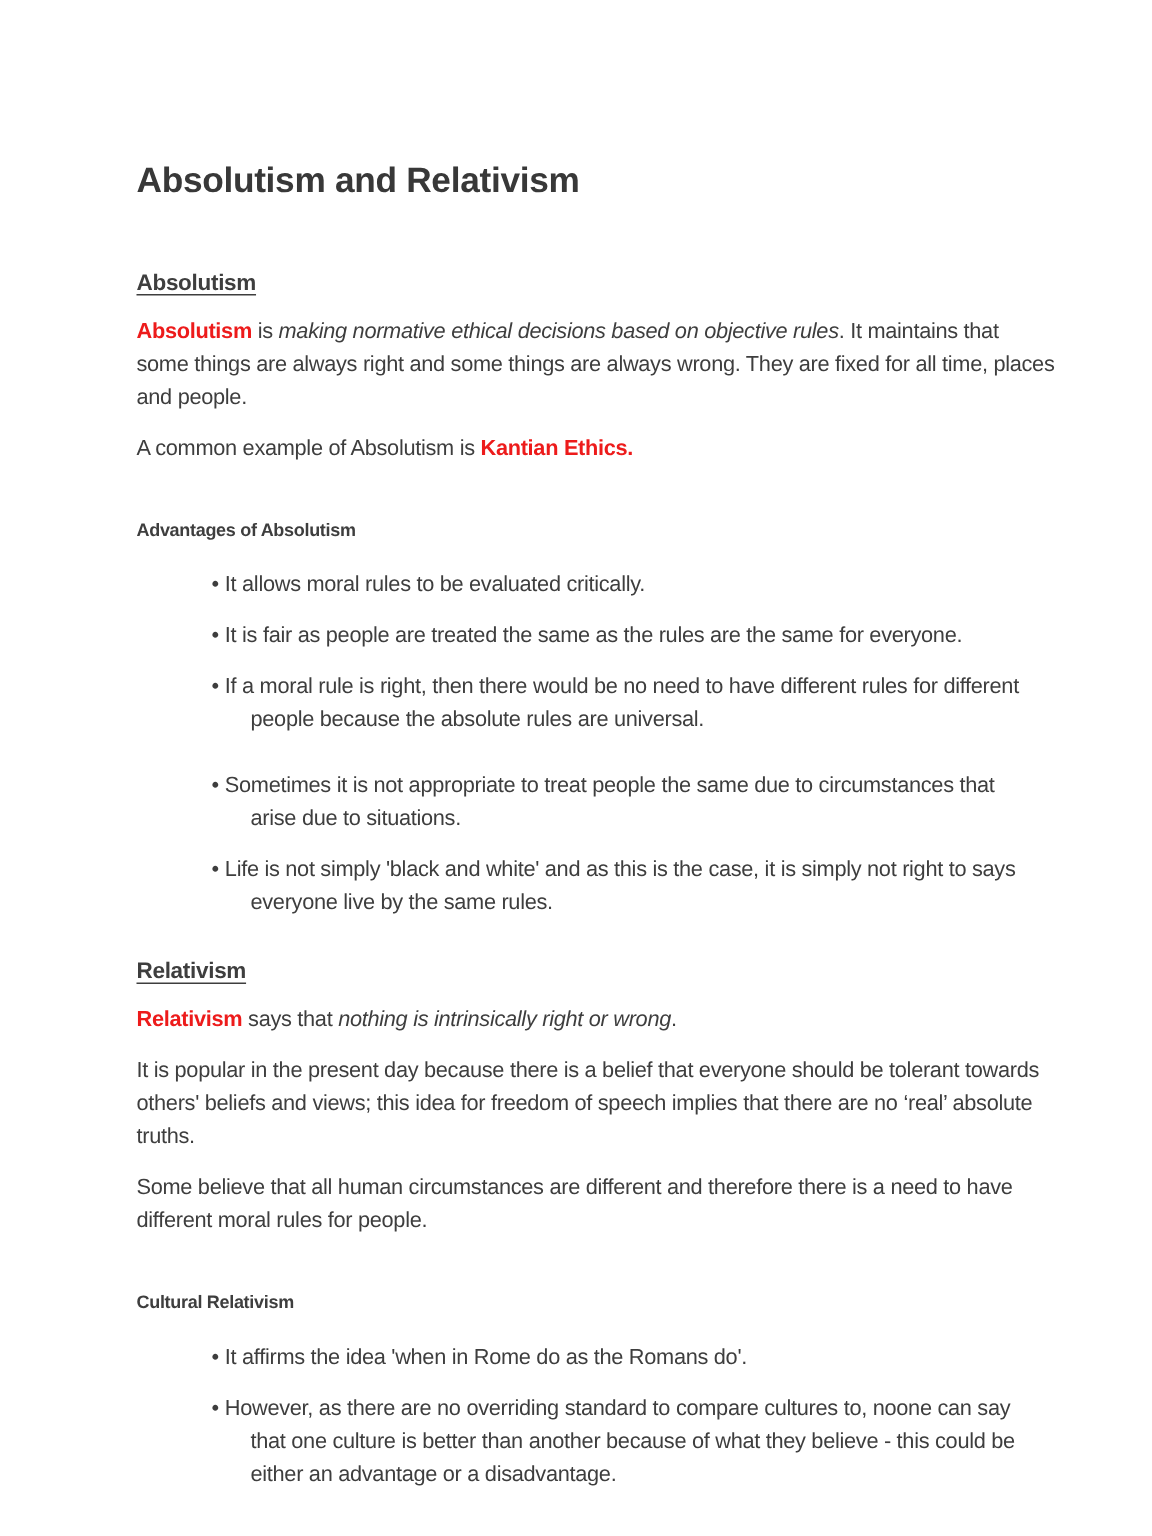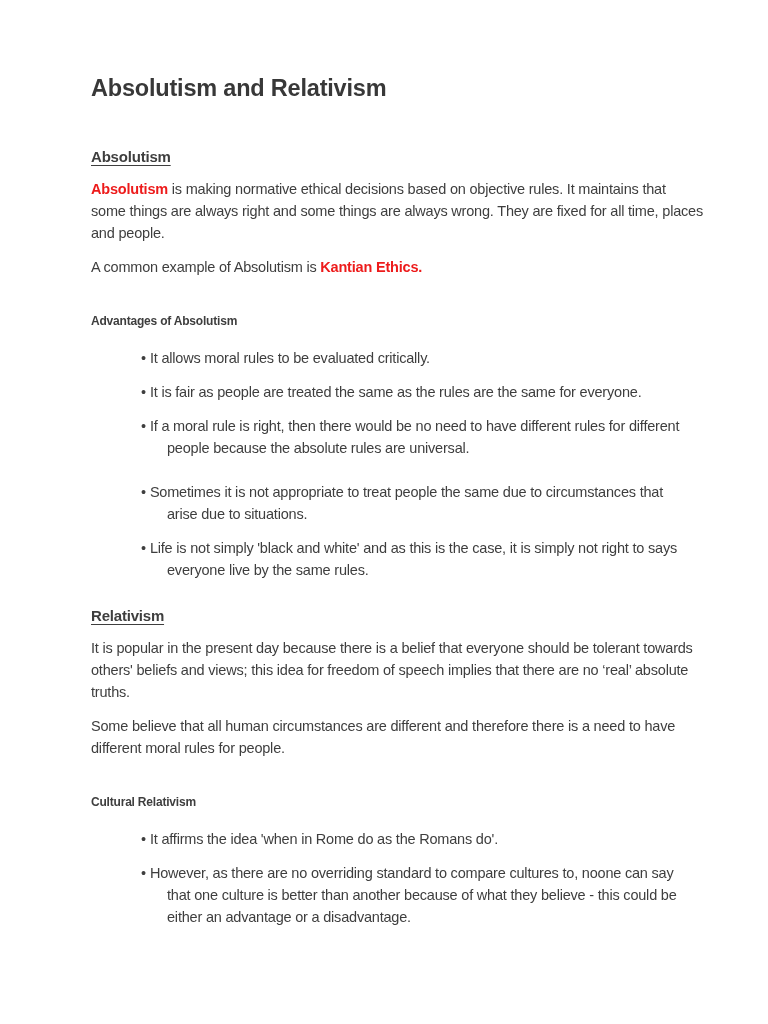--- a/index.html
+++ b/index.html
@@ -7,21 +7,21 @@
   body {
     width: 768px;
     height: 1024px;
     background: #ffffff;
     overflow: hidden;
     font-family: "Liberation Sans", "DejaVu Sans", sans-serif;
   }
   .page {
     width: 768px;
     height: 869px;
-    padding: 74px 64px 0 91px;
+    padding: 106px 64px 0 91px;
     color: var(--text, #3e3e3e);
     font-size: 14.5px;
     line-height: 22px;
     letter-spacing: -0.2px;
   }
   h1.doc-title {
     font-size: 23.5px;
     line-height: 28px;
     font-weight: 700;
     color: var(--title, #383838);
@@ -49,21 +49,21 @@
   }
   ul.bullet-list li {
     padding-left: 64px;
     text-indent: -26px;
     margin: 12px;
   }
   ul.bullet-list li::before {
     content: "\2022";
     margin-right: 4px;
   }
-  .i   { }
+  .i   { font-style: italic; }
   .red { color: var(--accent, #ed1b1b); font-weight: 700; }
 </style>
 </head>
 <body style="background: rgb(255, 255, 255);">
 
 <div class="page">
 
   <h1 class="doc-title">Absolutism and Relativism</h1>
 
   <h2 class="section-heading">Absolutism</h2>
@@ -81,20 +81,21 @@
   </ul>
 
 
   <ul class="bullet-list">
     <li>Sometimes it is not appropriate to treat people the same due to circumstances that arise due to situations.</li>
     <li>Life is not simply 'black and white' and as this is the case, it is simply not right to says everyone live by the same rules.</li>
   </ul>
 
   <h2 class="section-heading">Relativism</h2>
 
+  <p><span class="red">Relativism</span><span> says that </span><span class="i">nothing is intrinsically right or wrong</span><span>.</span></p>
 
   <p>It is popular in the present day because there is a belief that everyone should be tolerant towards others' beliefs and views; this idea for freedom of speech implies that there are no ‘real’ absolute truths.</p>
 
   <p>Some believe that all human circumstances are different and therefore there is a need to have different moral rules for people.</p>
 
   <h3 class="sub-heading">Cultural Relativism</h3>
 
   <ul class="bullet-list">
     <li>It affirms the idea 'when in Rome do as the Romans do'.</li>
     <li>However, as there are no overriding standard to compare cultures to, noone can say that one culture is better than another because of what they believe - this could be either an advantage or a disadvantage.</li>

